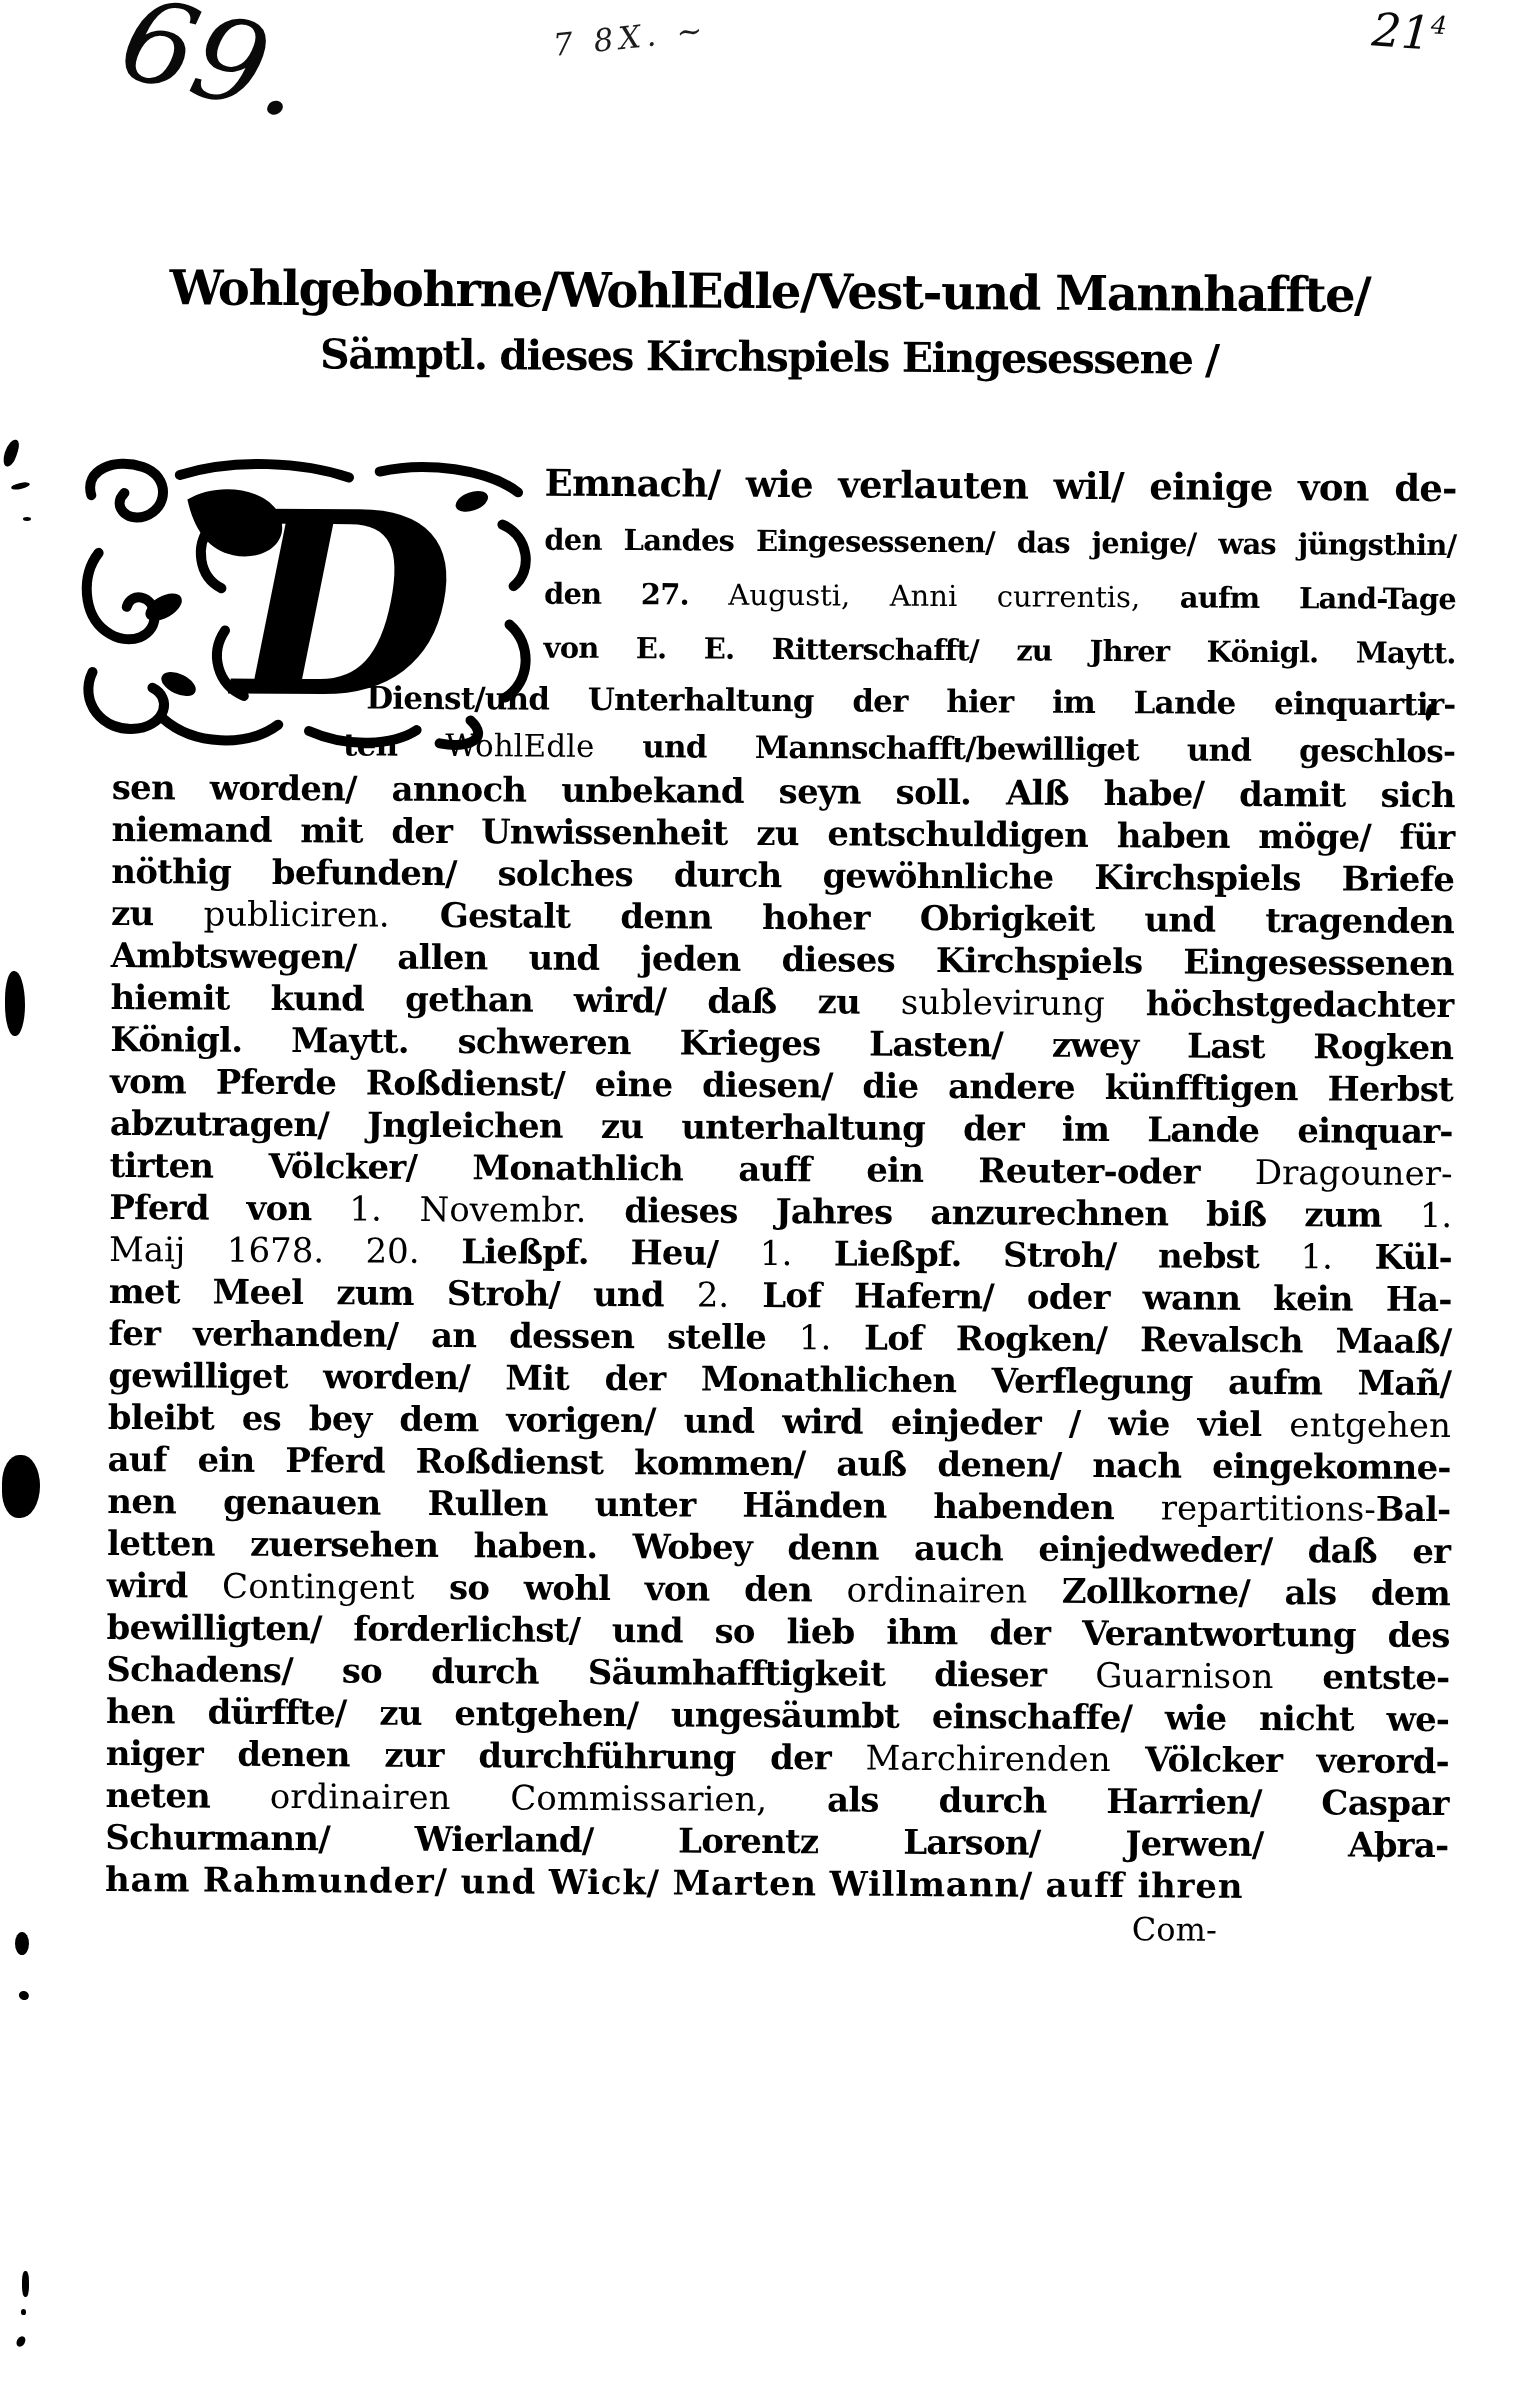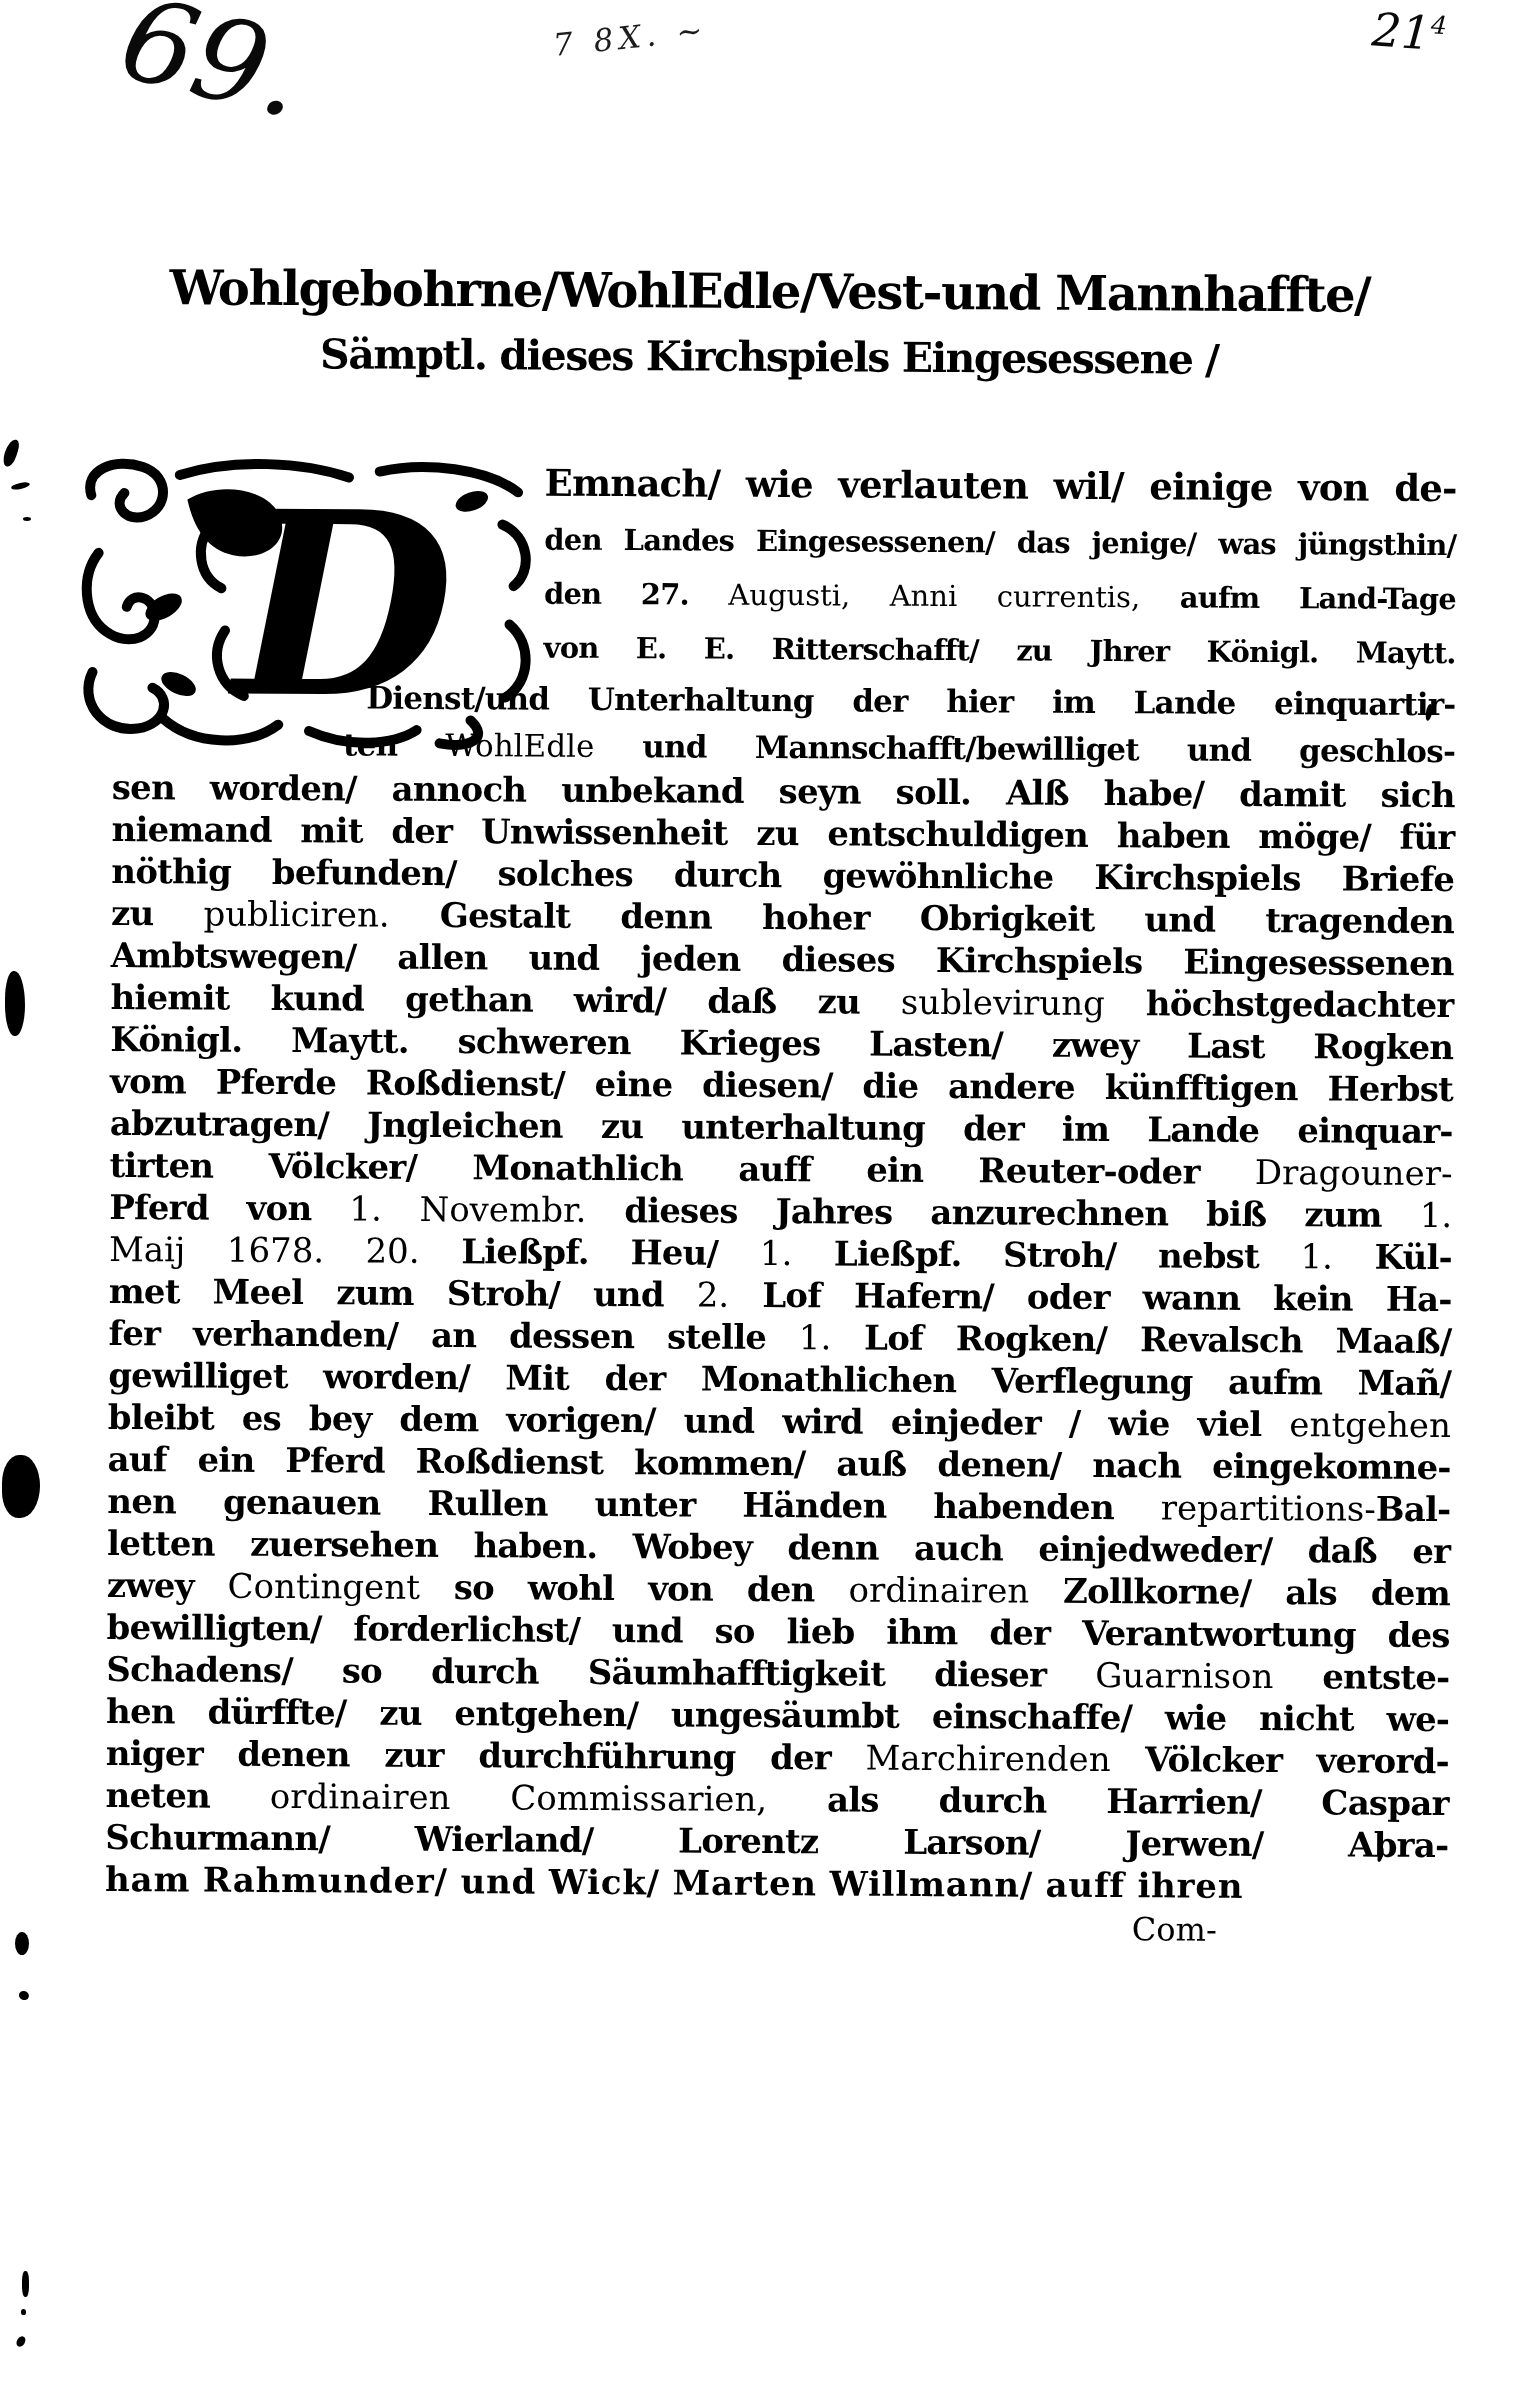--- a/index.html
+++ b/index.html
@@ -106,21 +106,21 @@
         <div class="line "><span class="frak">tirten Völcker/ Monathlich auff ein Reuter-oder </span><span class="roman">Dragouner-</span></div>
         <div class="line "><span class="frak">Pferd von </span><span class="roman">1. Novembr.</span><span class="frak"> dieses Jahres anzurechnen biß zum </span><span class="roman">1.</span></div>
         <div class="line "><span class="roman">Maij 1678. 20.</span><span class="frak"> Ließpf. Heu/ </span><span class="roman">1.</span><span class="frak"> Ließpf. Stroh/ nebst </span><span class="roman">1.</span><span class="frak"> Kül-</span></div>
         <div class="line "><span class="frak">met Meel zum Stroh/ und </span><span class="roman">2.</span><span class="frak"> Lof Hafern/ oder wann kein Ha-</span></div>
         <div class="line "><span class="frak">fer verhanden/ an dessen stelle </span><span class="roman">1.</span><span class="frak"> Lof Rogken/ Revalsch Maaß/</span></div>
         <div class="line "><span class="frak">gewilliget worden/ Mit der Monathlichen Verflegung aufm Mañ/</span></div>
         <div class="line "><span class="frak">bleibt es bey dem vorigen/ und wird einjeder / wie viel </span><span class="roman">entgehen</span></div>
         <div class="line "><span class="frak">auf ein Pferd Roßdienst kommen/ auß denen/ nach eingekomne-</span></div>
         <div class="line "><span class="frak">nen genauen Rullen unter Händen habenden </span><span class="roman">repartitions-</span><span class="frak">Bal-</span></div>
         <div class="line "><span class="frak">letten zuersehen haben. Wobey denn auch einjedweder/ daß er</span></div>
-        <div class="line "><span class="frak">zwey </span><span class="roman">Contingent</span><span class="frak"> so wohl von den </span><span class="roman">ordinairen</span><span class="frak"> Zollkorne/ als dem</span></div>
+        <div class="line "><span class="frak">wird </span><span class="roman">Contingent</span><span class="frak"> so wohl von den </span><span class="roman">ordinairen</span><span class="frak"> Zollkorne/ als dem</span></div>
         <div class="line "><span class="frak">bewilligten/ forderlichst/ und so lieb ihm der Verantwortung des</span></div>
         <div class="line "><span class="frak">Schadens/ so durch Säumhafftigkeit dieser </span><span class="roman">Guarnison</span><span class="frak"> entste-</span></div>
         <div class="line "><span class="frak">hen dürffte/ zu entgehen/ ungesäumbt einschaffe/ wie nicht we-</span></div>
         <div class="line "><span class="frak">niger denen zur durchführung der </span><span class="roman">Marchirenden</span><span class="frak"> Völcker verord-</span></div>
         <div class="line "><span class="frak">neten </span><span class="roman">ordinairen Commissarien,</span><span class="frak"> als durch Harrien/ Caspar</span></div>
         <div class="line "><span class="frak">Schurmann/ Wierland/ Lorentz Larson/ Jerwen/ Abra-</span></div>
         <div class="line short"><span class="frak">ham Rahmunder/ und Wick/ Marten Willmann/ auff ihren</span></div>
         <div class="line catch"><span class="roman">Com-</span></div>
       </div>
 

